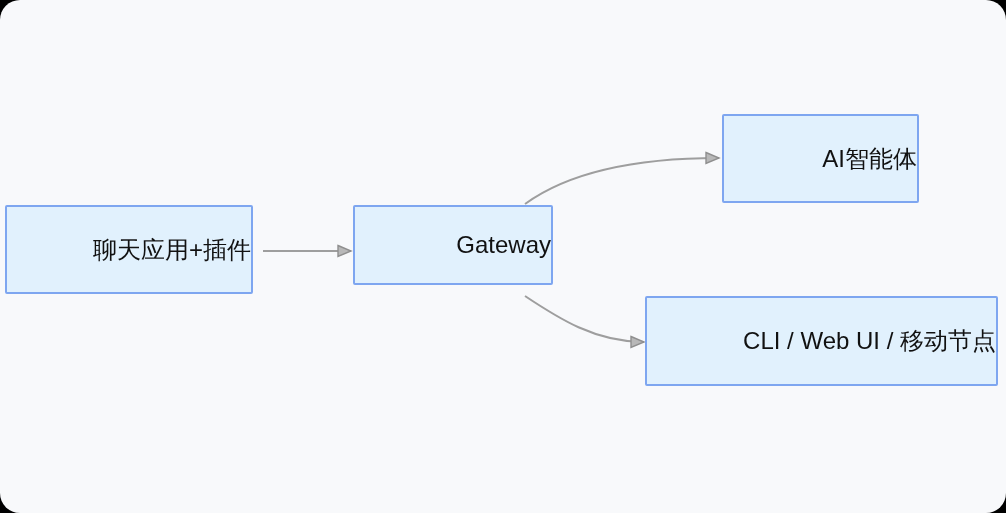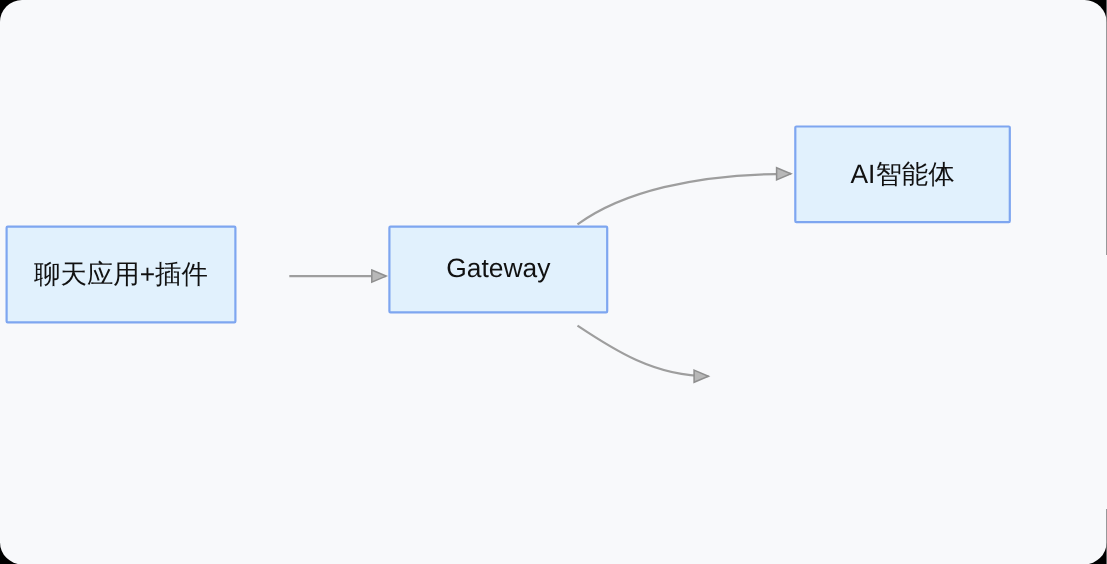--- a/index.html
+++ b/index.html
@@ -38,28 +38,28 @@
     fill:var(--arrowhead-fill);
     stroke:var(--arrowhead-stroke);
     stroke-width:1.4;
   }
   .node{
     position:absolute;
     box-sizing:border-box;
     background:var(--node-fill);
     border:2px solid var(--node-border);
     border-radius:2px;
-    display:flex;align-items:center;justify-content:center;
+    display:flex;align-items:center;justify-content:flex-end;
     color:var(--text);
     font-size:24px;
     line-height:1;
     white-space:nowrap;
     text-align:center;
   }
-  .node-chat    {left:5px;   top:205px; width:210px; height:89px;}
+  .node-chat    {left:5px;   top:205px; width:248px; height:89px;}
   .node-gateway {left:353px; top:205px; width:200px; height:80px;}
   .node-ai      {left:722px; top:114px; width:197px; height:89px;}
   .node-clients {left:645px; top:296px; width:353px; height:90px;}
 </style>
 </head>
 <body>
 
 <div class="canvas">
 
   <svg class="edges" viewBox="0 0 1006 513" xmlns="http://www.w3.org/2000/svg">
@@ -78,14 +78,17 @@
   </div>
 
   <div class="node node-gateway">
     <span>Gateway</span>
   </div>
 
   <div class="node node-ai">
     <span>AI智能体</span>
   </div>
 
+  <div class="node node-clients">
+    <span>CLI / Web UI / 移动节点</span>
+  </div>
 
 </div>
 
 </body></html>

